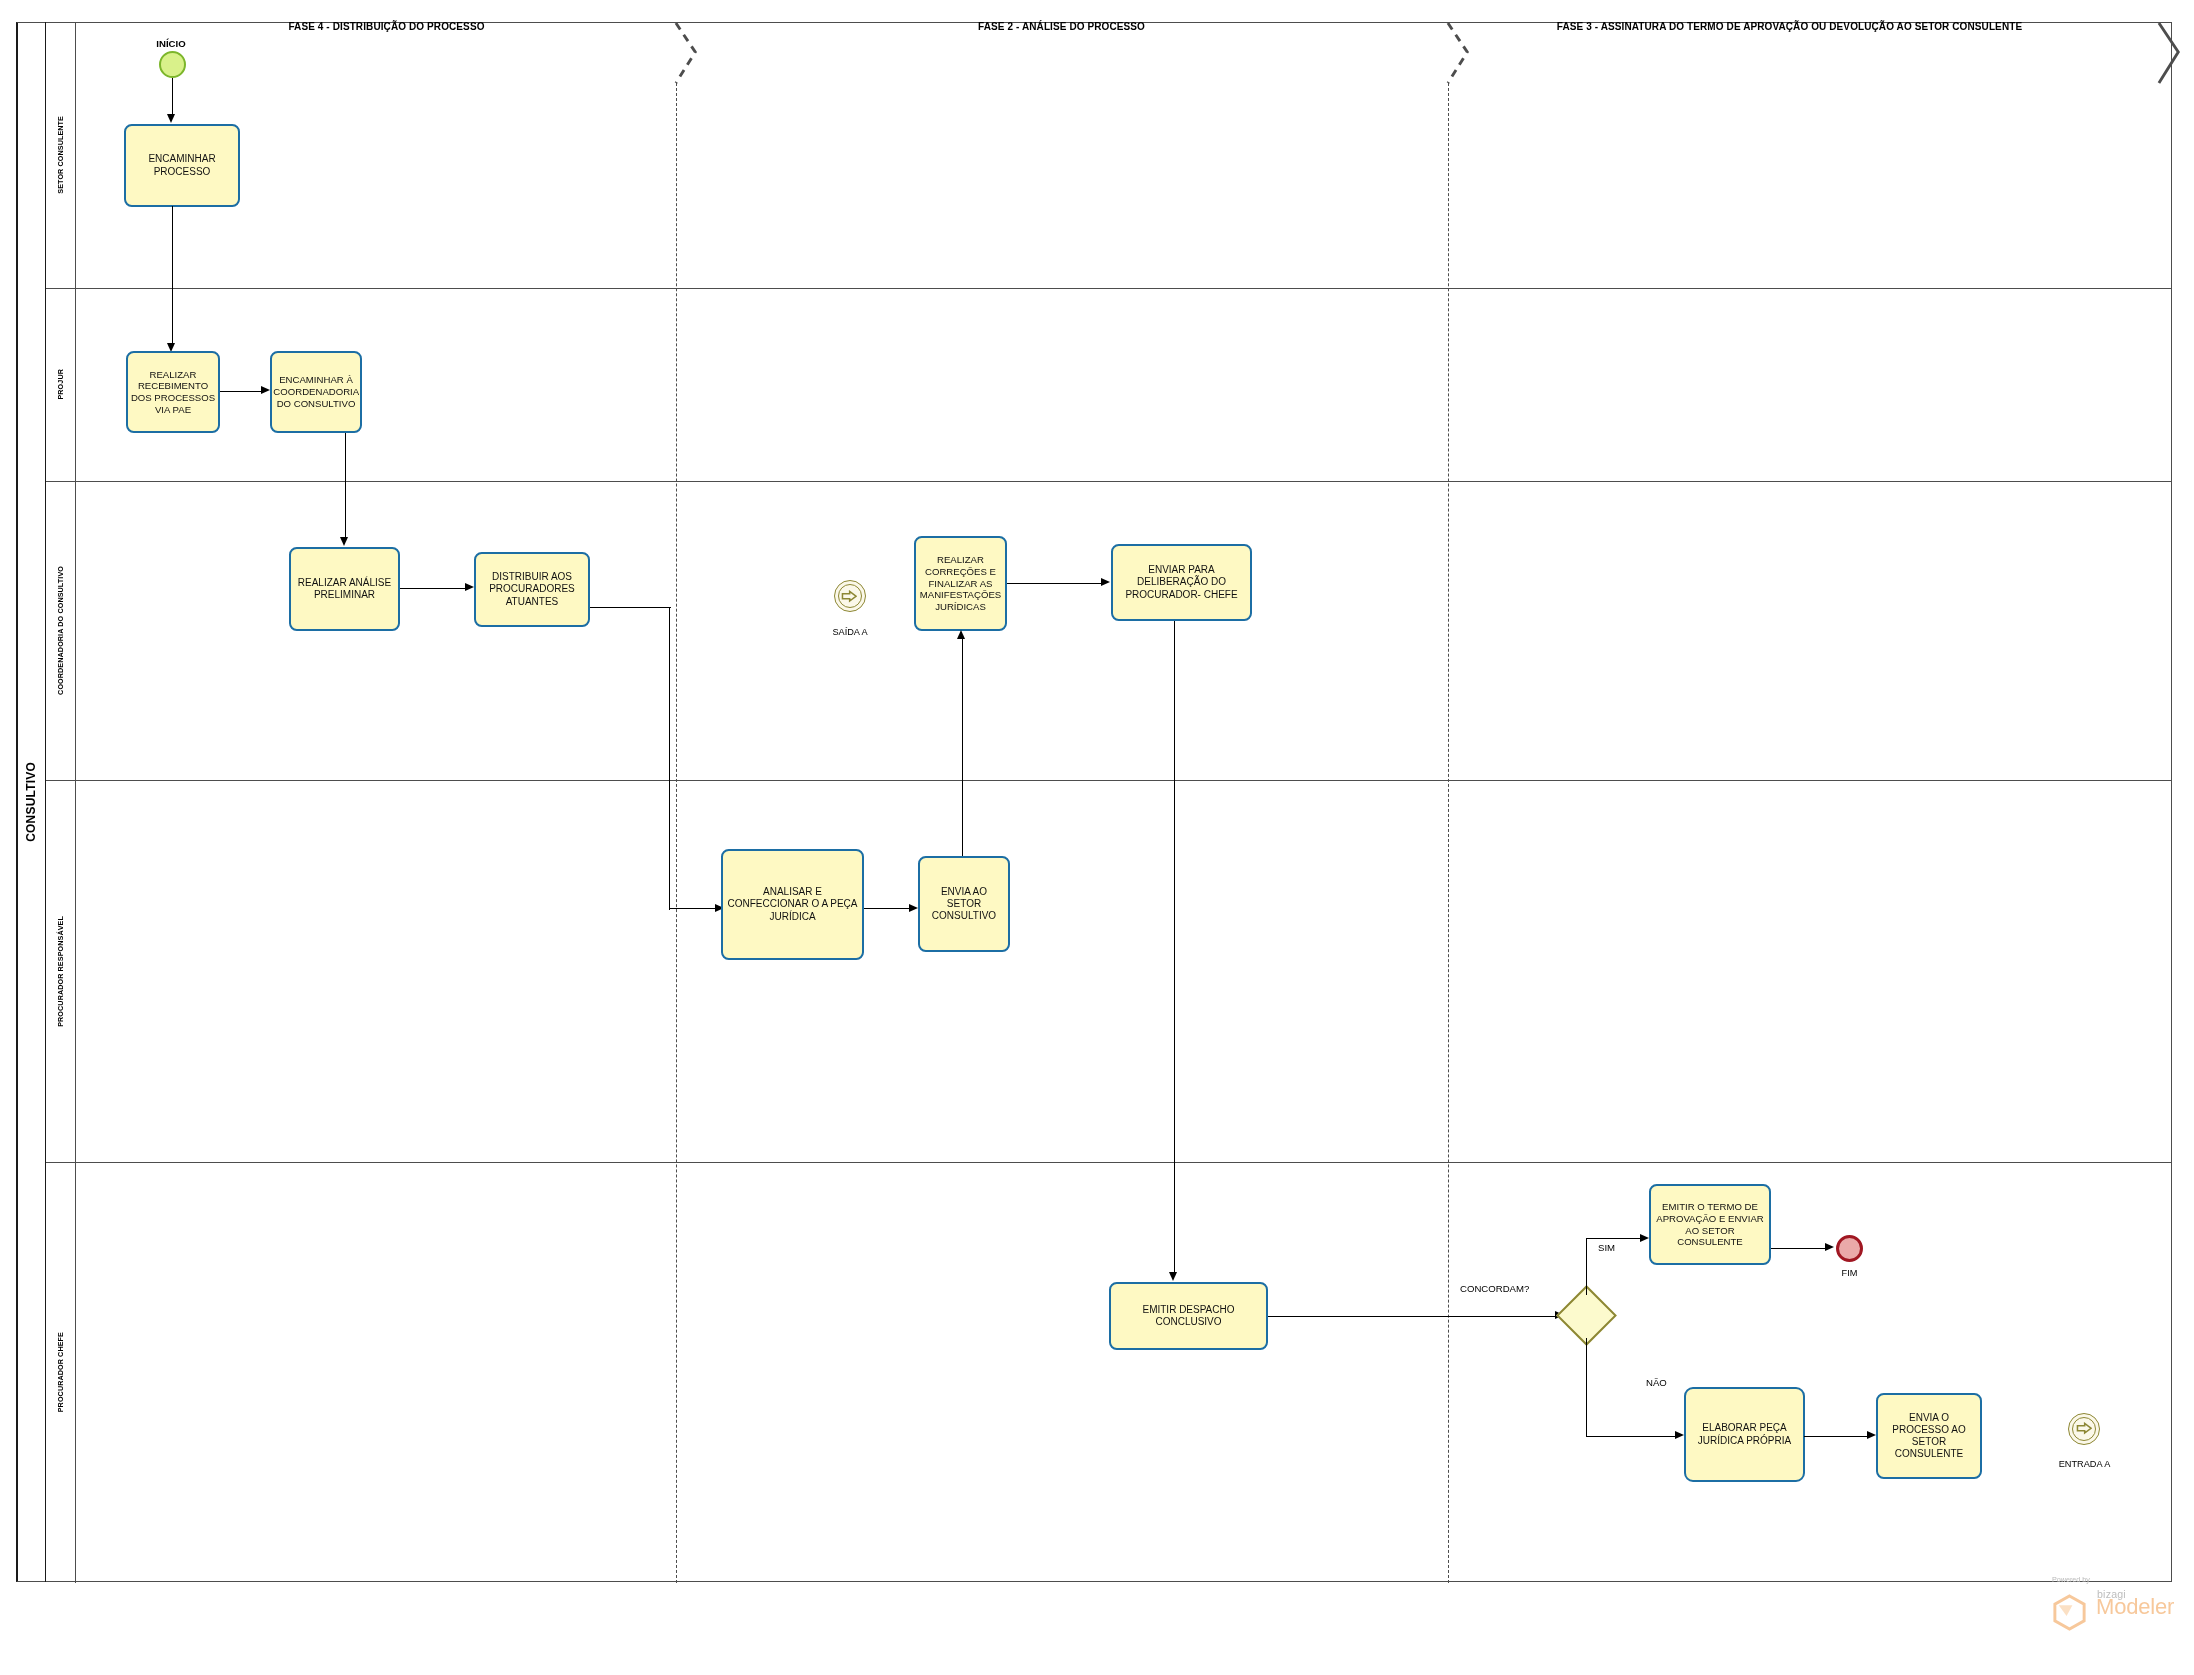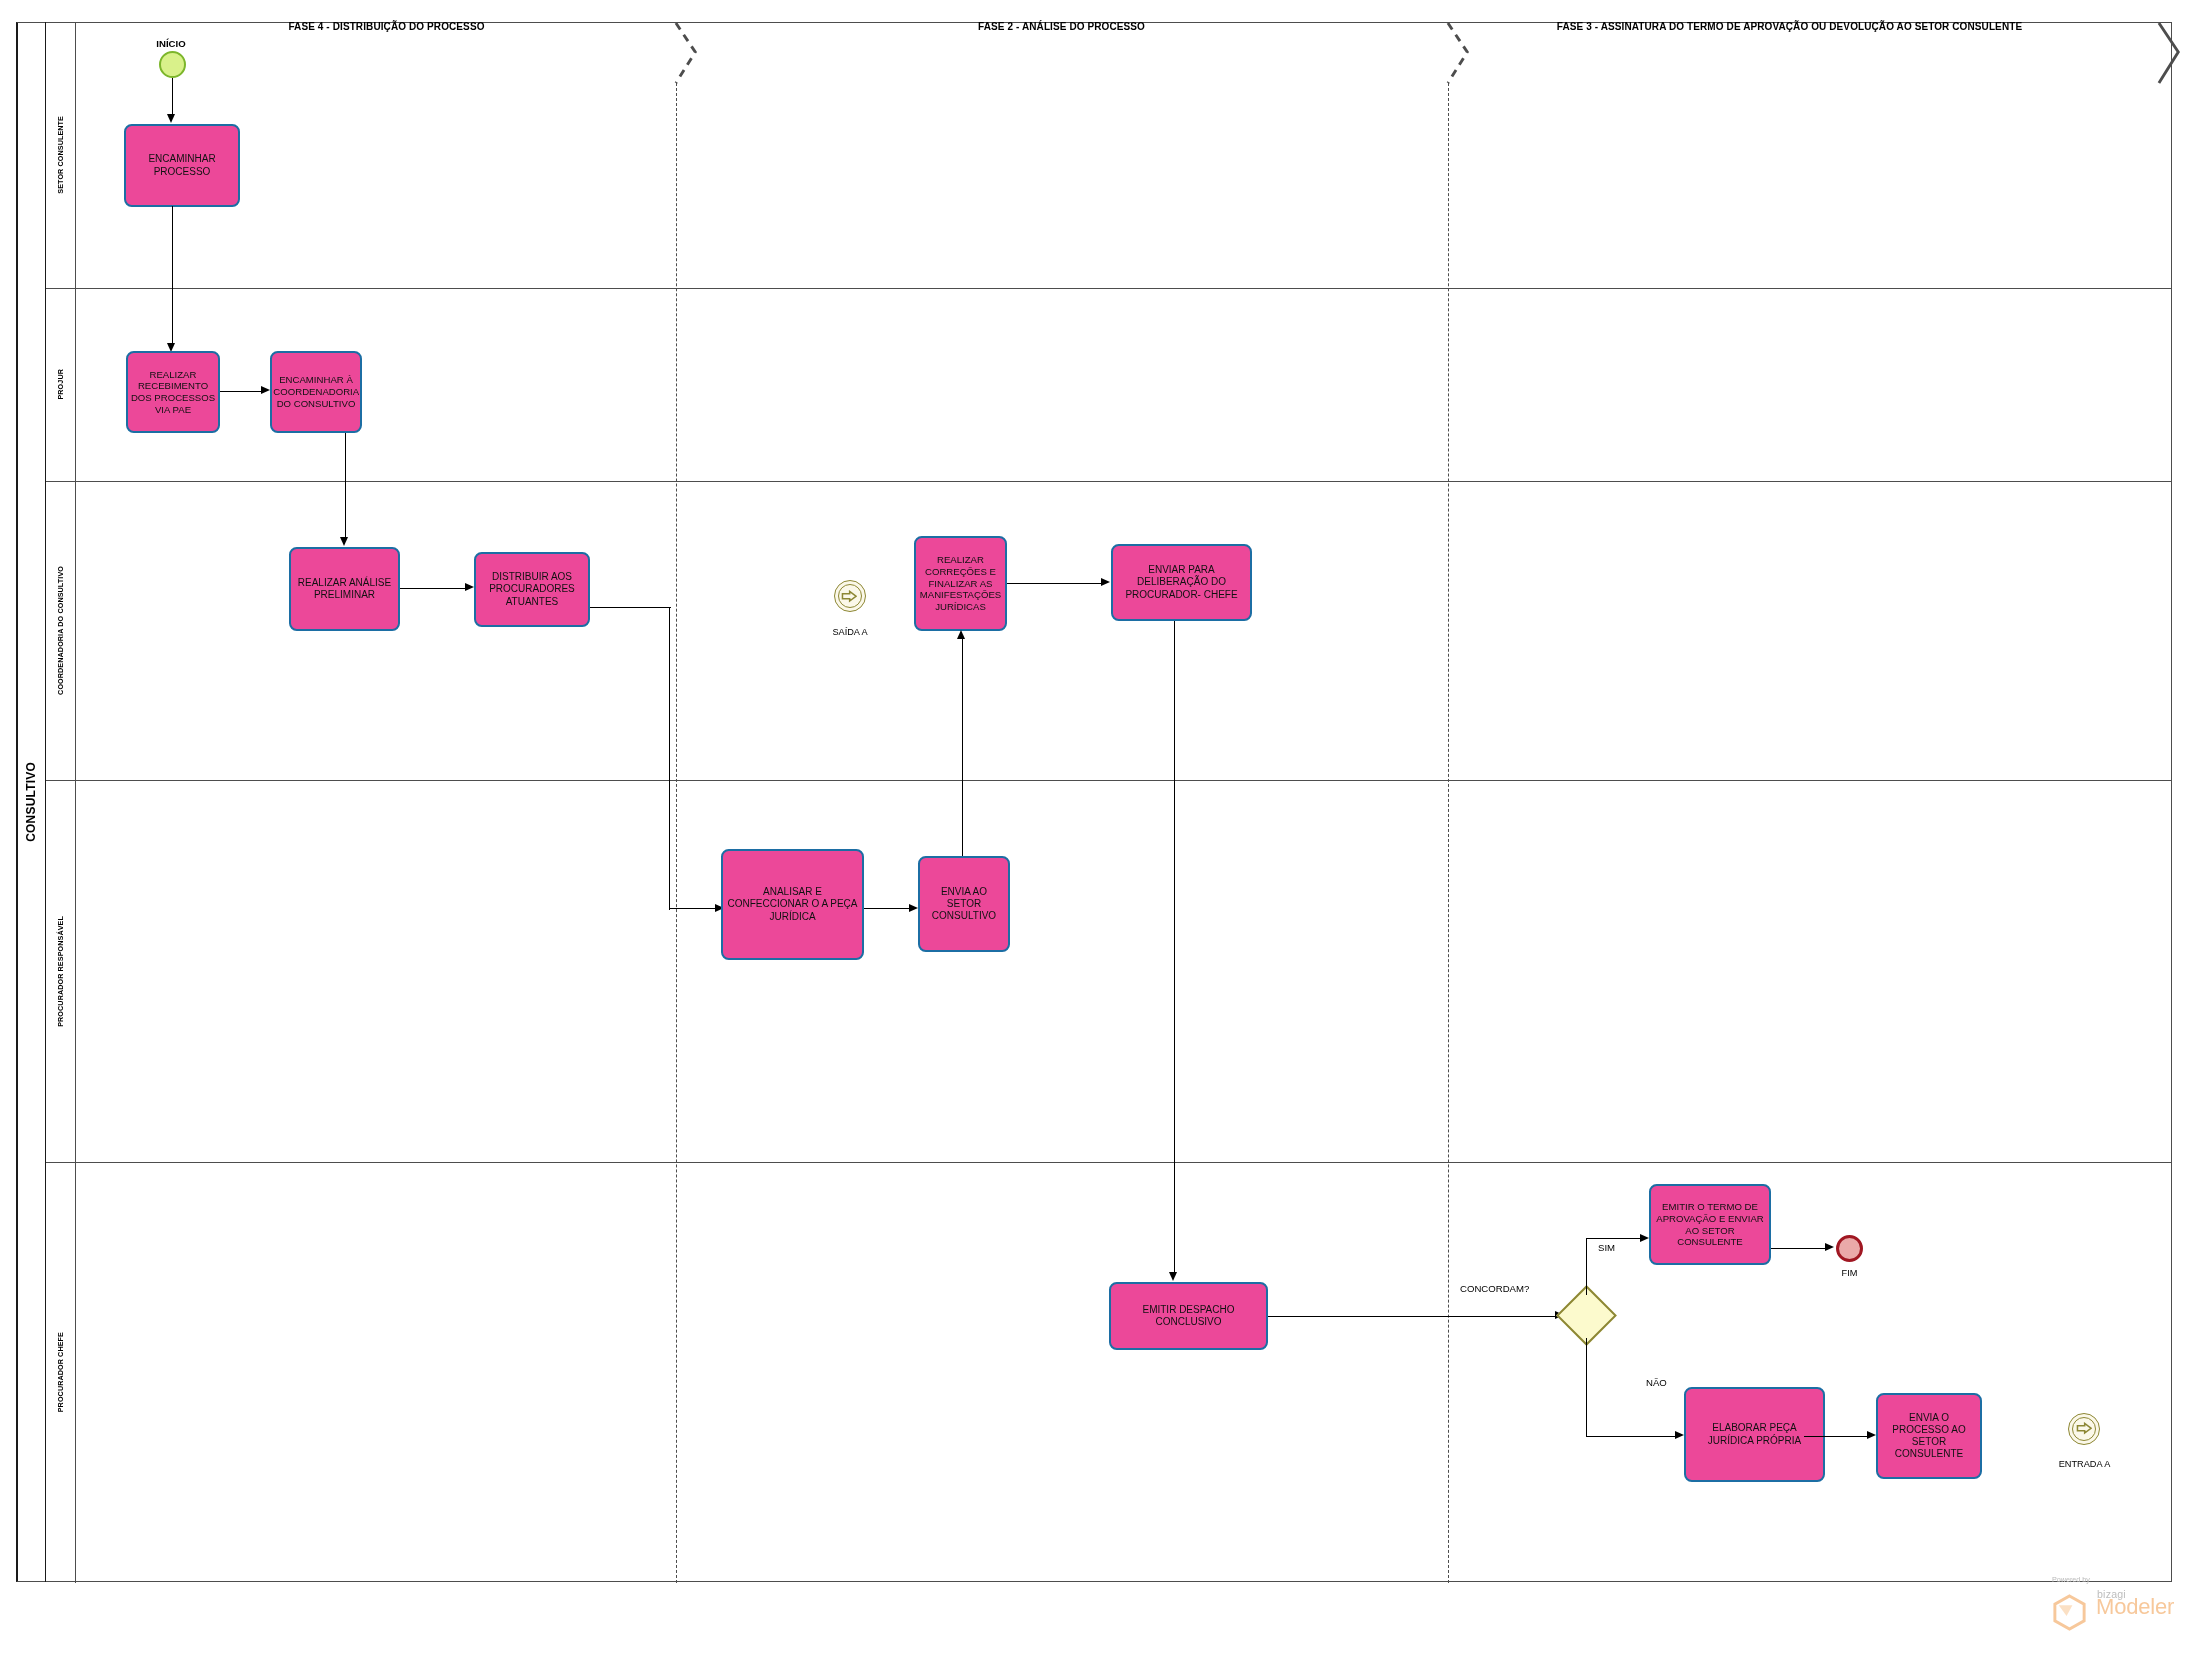--- a/index.html
+++ b/index.html
@@ -17,21 +17,21 @@
   .lane-label{position:absolute;left:0;top:0;width:100%;height:100%;display:flex;align-items:center;justify-content:center;}
   .lane-label span{writing-mode:vertical-rl;transform:rotate(180deg);font-weight:bold;font-size:7.2px;letter-spacing:0.1px;color:#000;white-space:nowrap;text-align:center;}
   .lane-sep{position:absolute;left:46px;width:2126px;height:0;border-top:1px solid #4d4d4d;}
 
   
   .phase-label{position:absolute;text-align:center;font-weight:bold;font-size:10px;color:#000;letter-spacing:0.1px;white-space:nowrap;}
   .phase-div{position:absolute;width:0;border-left:1.9px dashed #4d4d4d;}
   .phase-chev{position:absolute;}
 
   
-  .task{position:absolute;box-sizing:border-box;background:#ec4899;border:2.4px solid #1c6ea4;border-radius:7.7px;
+  .task{position:absolute;box-sizing:border-box;background:#fef9c3;border:2.4px solid #1c6ea4;border-radius:7.7px;
         display:flex;align-items:center;justify-content:center;text-align:center;
         font-size:10px;line-height:1.22;color:#111;padding:1.9px 2.9px;}
   .task.small{font-size:9.6px;}
 
   .event{position:absolute;border-radius:50%;box-sizing:border-box;}
   .ev-start{background:#d9f18a;border:2.4px solid #7cb62b;}
   .ev-end{background:#eaa9a9;border:3.4px solid #a01722;}
   .ev-caption{position:absolute;text-align:center;font-size:9.2px;color:#000;white-space:nowrap;}
   .ev-caption.bold{font-weight:bold;font-size:9.6px;}
 
@@ -208,21 +208,21 @@
   <div class="arrow right" style="left:1825px;top:1243px;"></div>
 
   <div class="event ev-end" style="left:1836px;top:1235px;width:27px;height:27px;"></div>
   <div class="ev-caption" style="left:1822px;top:1268px;width:55px;">FIM</div>
 
   <div class="conn v" style="left:1586px;top:1338px;height:99px;"></div>
   <div class="conn h" style="left:1586px;top:1436px;width:92px;"></div>
   <div class="arrow right" style="left:1675px;top:1431px;"></div>
   <div class="flow-label" style="left:1598px;top:1377px;padding-left:48px;">NÃO</div>
 
-  <div class="task" style="left:1684px;top:1387px;width:141px;height:95px;">ELABORAR PEÇA JURÍDICA PRÓPRIA</div>
+  <div class="task" style="left:1684px;top:1387px;width:121px;height:95px;border-radius:9px;">ELABORAR PEÇA JURÍDICA PRÓPRIA</div>
 
   <div class="conn h" style="left:1804px;top:1436px;width:66px;"></div>
   <div class="arrow right" style="left:1867px;top:1431px;"></div>
 
   <div class="task" style="left:1876px;top:1393px;width:106px;height:86px;">ENVIA O PROCESSO AO SETOR CONSULENTE</div>
 
   <div class="link-ev" style="left:2068px;top:1413px;width:32px;height:32px;"></div>
   <div class="link-ev-inner" style="left:2072px;top:1417px;width:24px;height:24px;"></div>
   <div class="link-arrow" style="left:2076px;top:1422px;">
     <svg width="16.4" height="12.5" viewBox="0 0 34 26">

